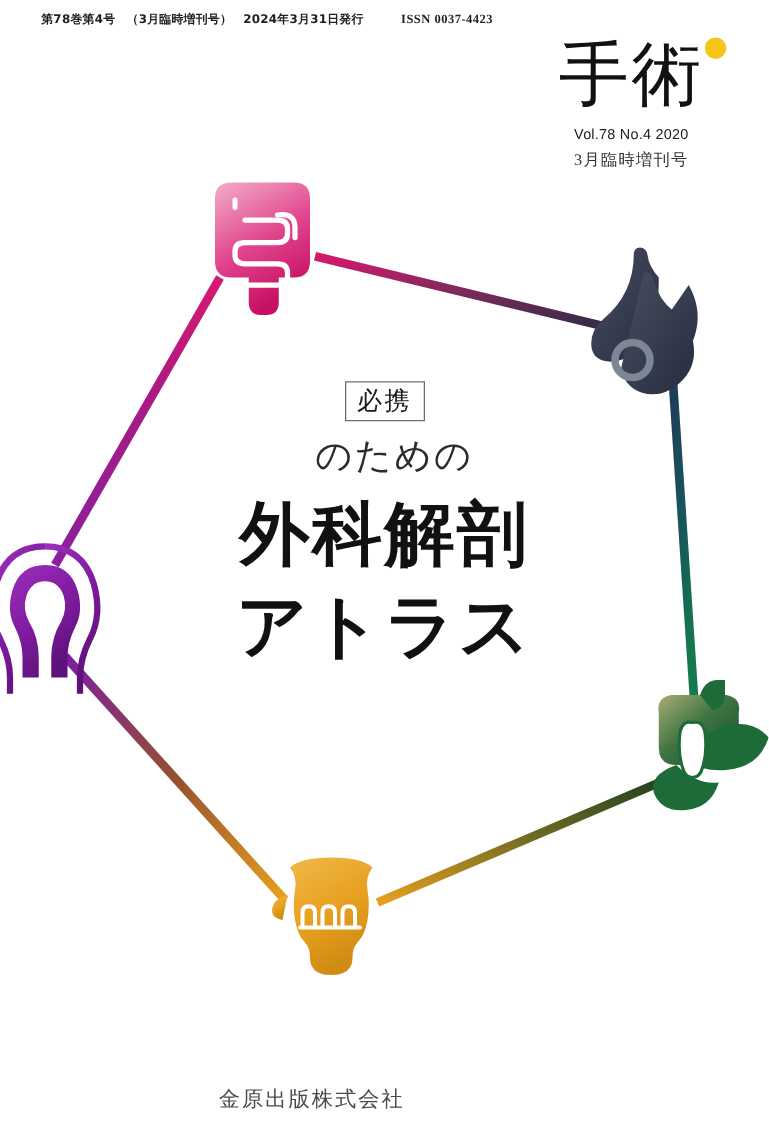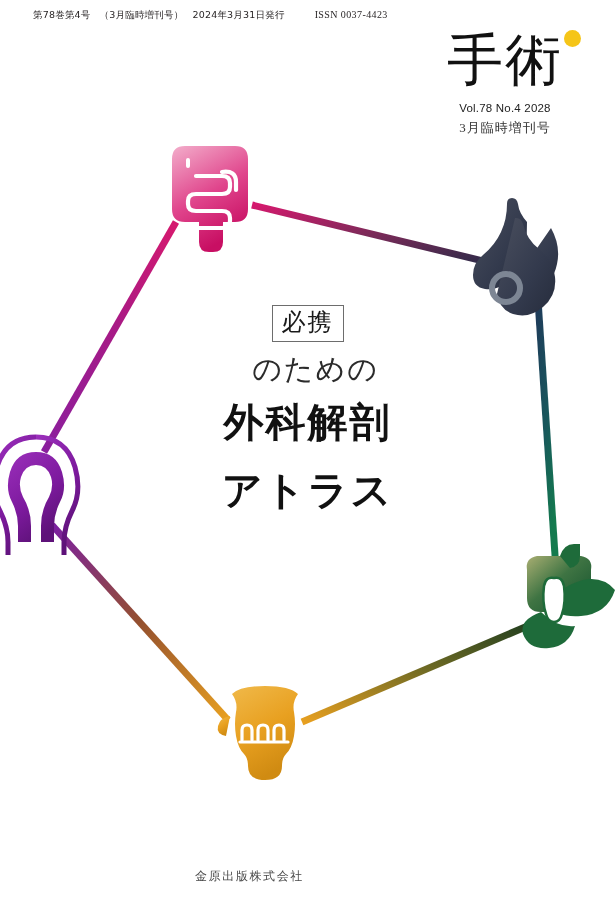--- a/index.html
+++ b/index.html
@@ -20,21 +20,21 @@
   .masthead-line {
     position: absolute;
     top: 9px;
     left: 33px;
     font-size: 9.5px;
     letter-spacing: 0.2px;
     color: #231f20;
     white-space: nowrap;
     font-family: "DejaVu Sans", "Liberation Sans", sans-serif;
   }
-  .masthead-line .seg { display: inline-block; }
+  .masthead-line .seg { display: inline-block; font-weight: bold; }
   .masthead-line .gap-sm { display: inline-block; width: 9px; }
   .masthead-line .gap-lg { display: inline-block; width: 30px; }
   .issn {
     font-family: "Liberation Serif", "DejaVu Serif", serif;
     font-size: 10px;
     letter-spacing: 0.4px;
   }
 
   
   .logo-block {
@@ -95,21 +95,21 @@
     position: absolute;
     left: 0;
     top: 305px;
     width: 615px;
     text-align: center;
   }
   .badge {
     display: inline-block;
     border: 1.3px solid #6d6d6d;
     padding: 3px 9px 4px 9px;
-    font-size: 24px;
+    font-size: 20px;
     letter-spacing: 2px;
     color: #1a1a1a;
     font-family: "DejaVu Sans", sans-serif;
     line-height: 1.15;
   }
   .title-main {
     margin-top: 18px;
     font-size: 39px;
     font-weight: 700;
     letter-spacing: 1px;
@@ -123,58 +123,58 @@
     font-size: 29px;
     font-weight: 300;
     letter-spacing: 2px;
     color: #2b2b2b;
     font-family: "DejaVu Sans", sans-serif;
     line-height: 1.1;
     padding-left: 16px;
   }
   .title-big {
     margin-top: 14px;
-    font-size: 40px;
+    font-size: 56px;
     font-weight: 700;
     letter-spacing: 2px;
     color: #111111;
     font-family: "DejaVu Sans", sans-serif;
     line-height: 1.18;
     white-space: nowrap;
   }
   .title-big.second {
-    margin-top: 20px;
+    margin-top: 8px;
   }
 
   
   .publisher {
     position: absolute;
     left: 0;
     top: 868px;
     width: 499px;
     text-align: center;
-    font-size: 12px;
+    font-size: 17px;
     letter-spacing: 1.6px;
     color: #4a4a4a;
     font-family: "DejaVu Sans", sans-serif;
   }
 </style>
 </head>
 <body>
 
 <div class="masthead-line">
   <span class="seg">第78巻第4号</span><span class="gap-sm"></span><span class="seg">（3月臨時増刊号）</span><span class="gap-sm"></span><span class="seg">2024年3月31日発行</span><span class="gap-lg"></span><span class="seg issn">ISSN 0037-4423</span>
 </div>
 
 <div class="logo-block">
   <div class="logo-mark">
     <span>手術</span>
     <span class="logo-dot"></span>
   </div>
-  <div class="logo-vol">Vol.78 No.4  2028</div>
+  <div class="logo-vol">Vol.78 No.4  2020</div>
   <div class="logo-sub">3月臨時増刊号</div>
 </div>
 
 <svg class="diagram" viewBox="0 0 615 900" width="615" height="900" xmlns="http://www.w3.org/2000/svg">
   <defs>
     <linearGradient id="gIntStom" x1="0" y1="0" x2="1" y2="1">
       <stop offset="0%" stop-color="#d6196e"></stop>
         <stop offset="45%" stop-color="#7d2a59"></stop>
         <stop offset="100%" stop-color="#1f2b45"></stop>
     </linearGradient>

